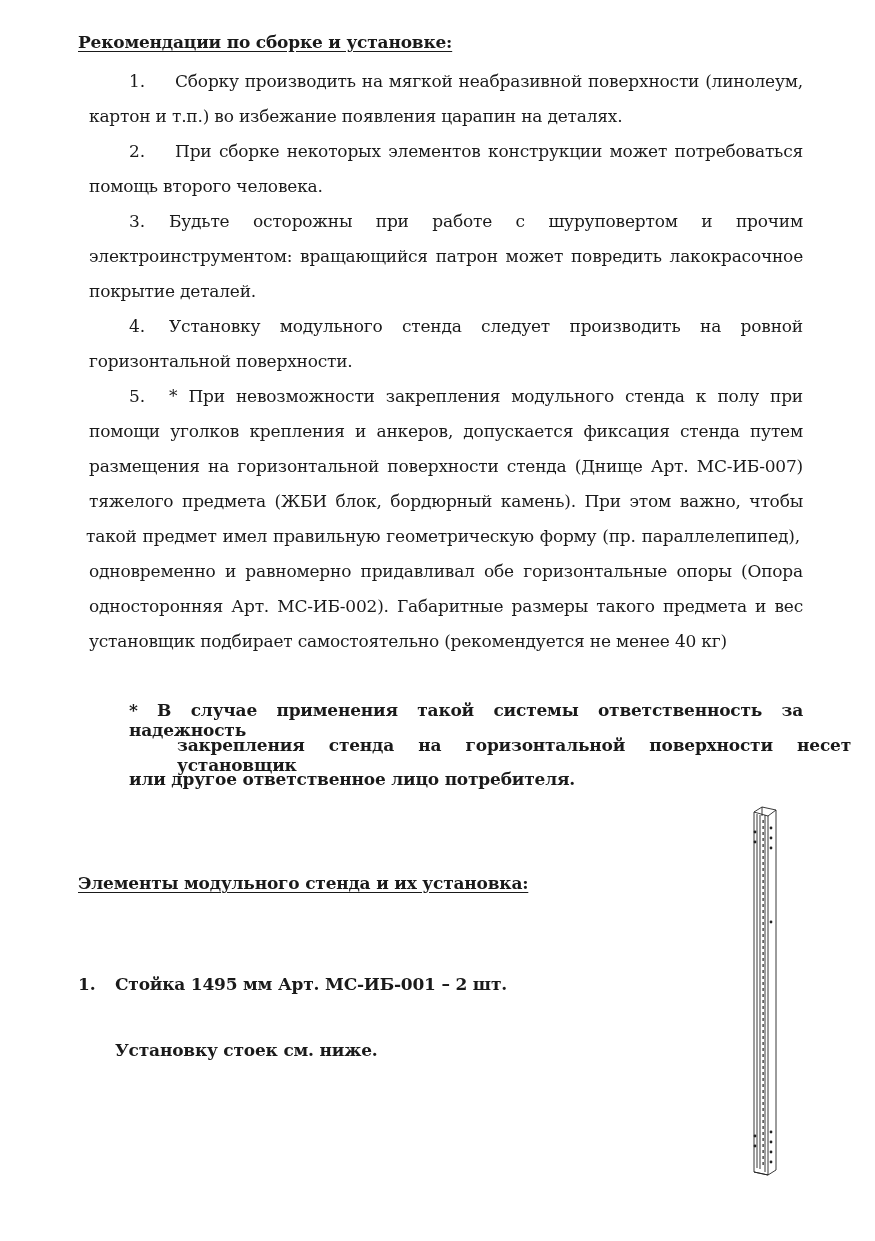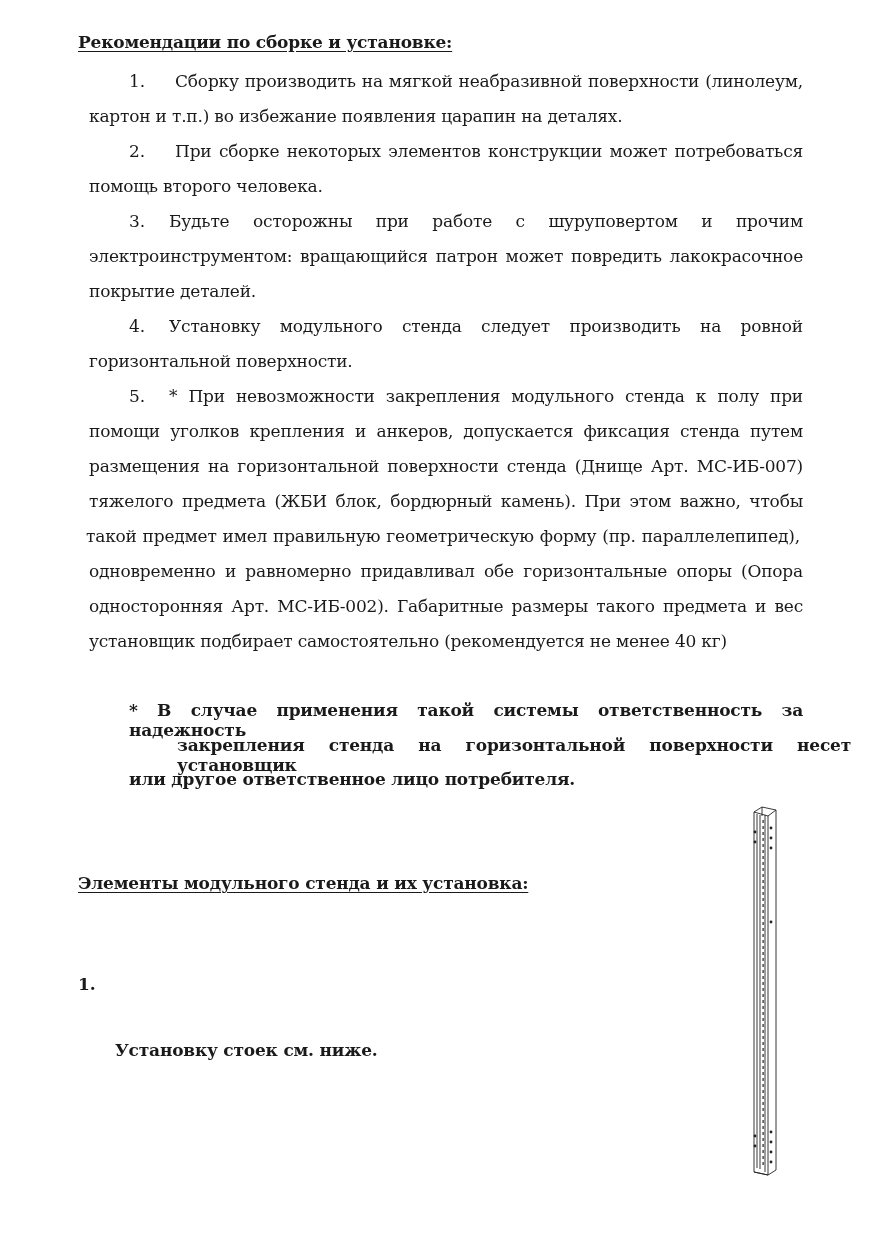--- a/index.html
+++ b/index.html
@@ -57,20 +57,21 @@
   <div class="line just" style="left:89px; top:596px; width:714px;">односторонняя Арт. МС-ИБ-002). Габаритные размеры такого предмета и вес</div>
   <div class="line" style="left:89px; top:631px;">установщик подбирает самостоятельно (рекомендуется не менее 40 кг)</div>
 
   <div class="line bold just" style="left:129px; top:700px; width:674px;">* В случае применения такой системы ответственность за надежность</div>
   <div class="line bold just" style="left:129px; top:735px; width:674px;margin-left:48px;">закрепления стенда на горизонтальной поверхности несет установщик</div>
   <div class="line bold" style="left:129px; top:769px;">или другое ответственное лицо потребителя.</div>
 
   <div class="heading" style="top:873px;">Элементы модульного стенда и их установка:</div>
 
   <div class="num bold" style="left:78px; top:974px;">1.</div>
+  <div class="line bold" style="left:115px; top:974px;">Стойка 1495 мм Арт. МС-ИБ-001 – 2 шт.</div>
   <div class="line" style="left:115px; top:1040px;font-weight:bold;">Установку стоек см. ниже.</div>
 
   <svg class="post" viewBox="0 0 24 370" xmlns="http://www.w3.org/2000/svg">
     <g fill="none" stroke="#222" stroke-width="0.9">
 
       <polygon points="1,6 9,1 23,4 23,364 15,369 1,366"></polygon>
       <line x1="9" y1="1" x2="9" y2="10"></line>
       <line x1="1" y1="6" x2="15" y2="10"></line>
       <line x1="15" y1="10" x2="23" y2="4"></line>
       <line x1="15" y1="10" x2="15" y2="369"></line>

